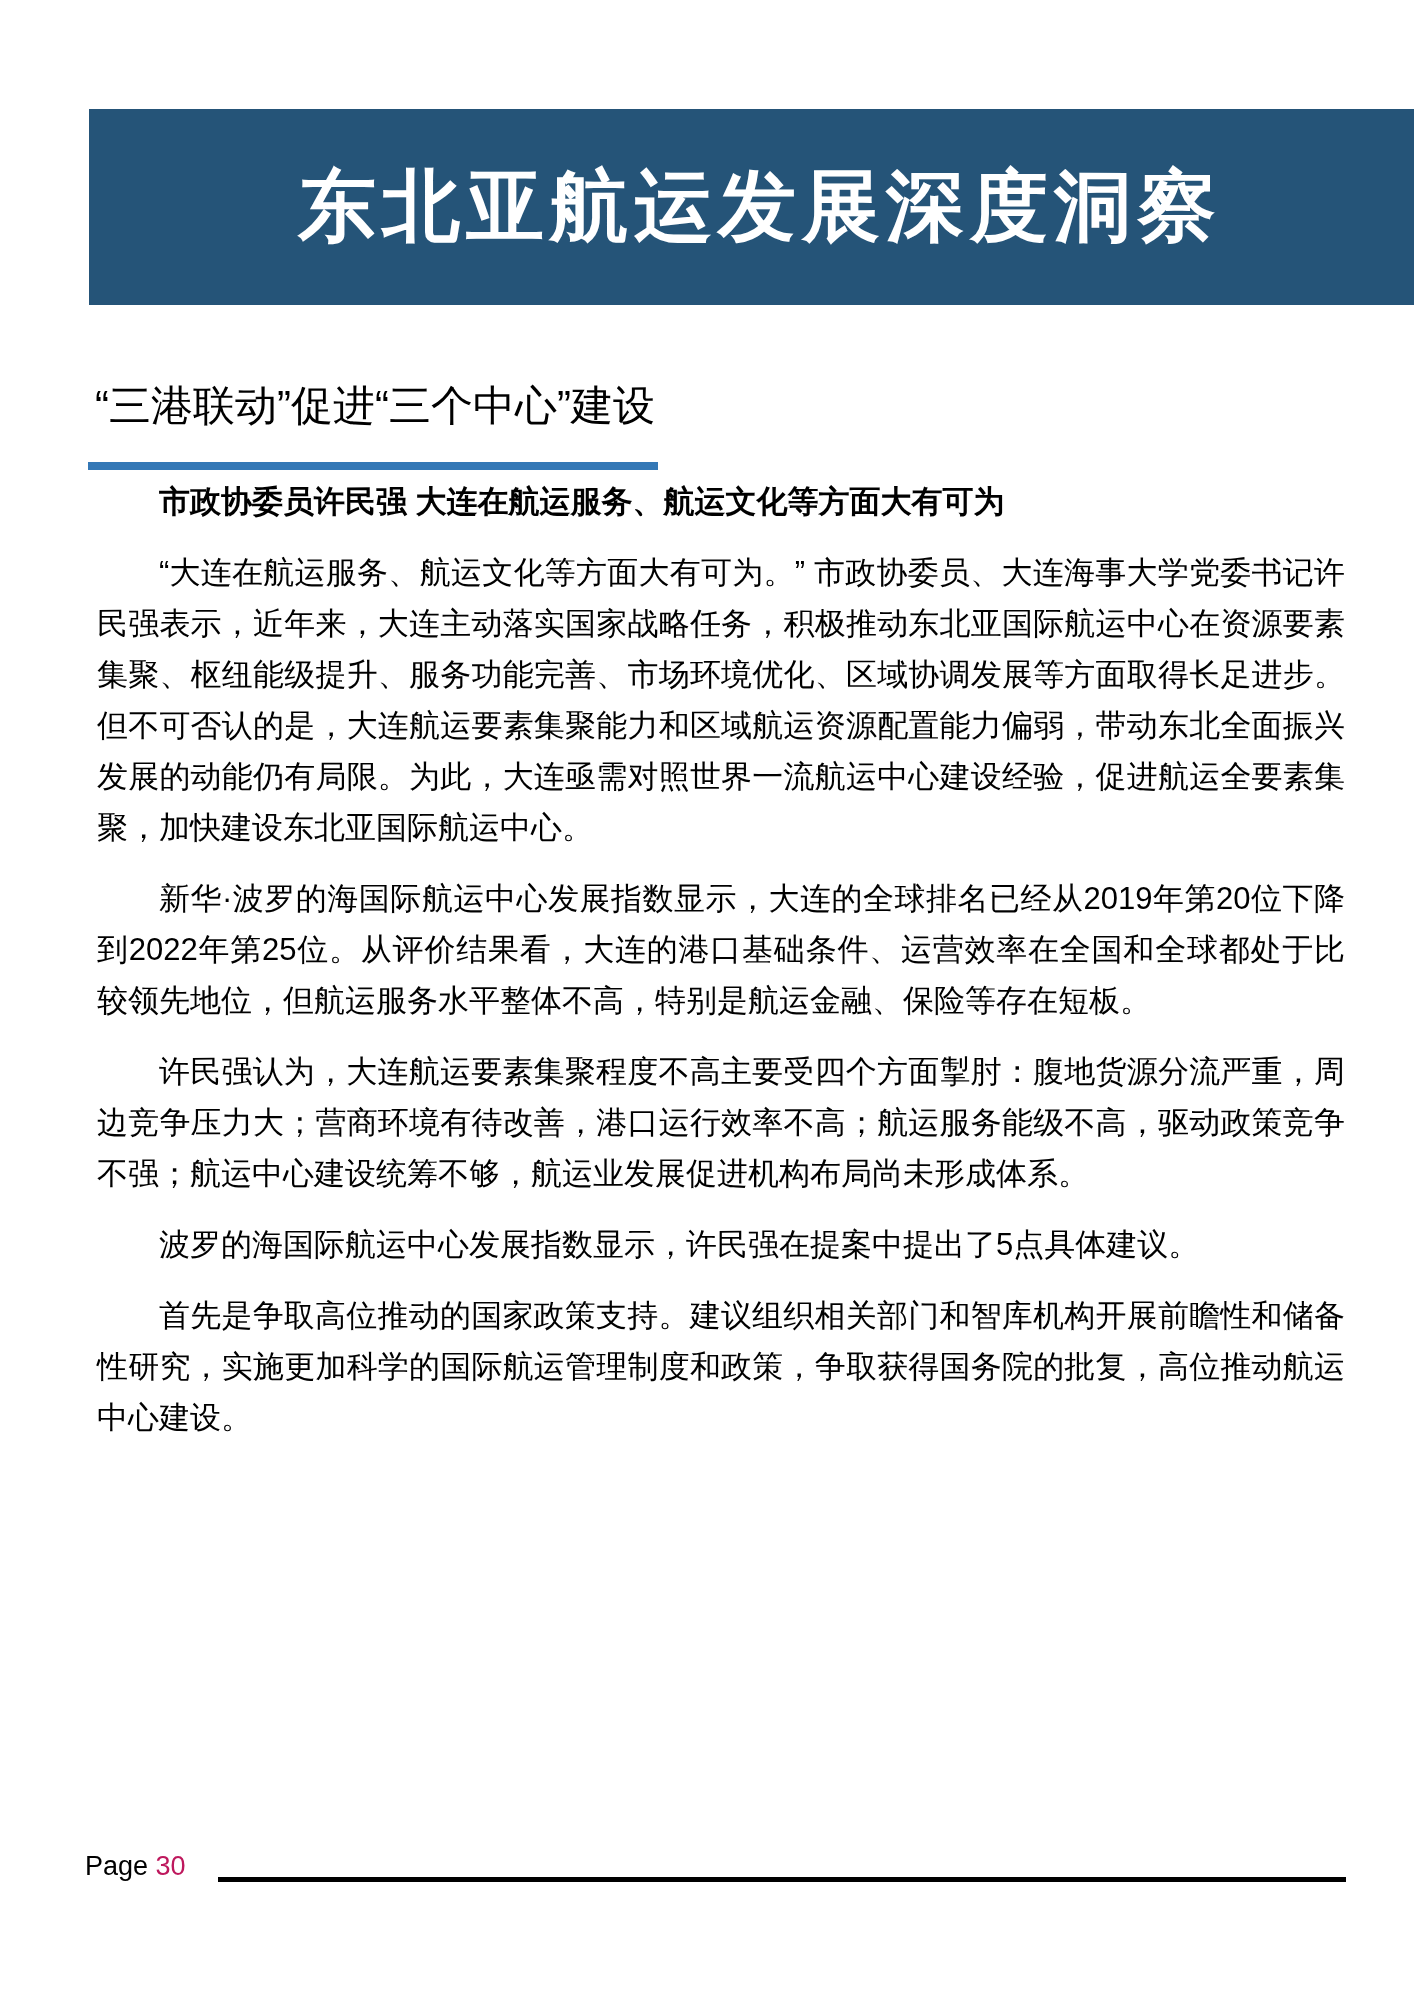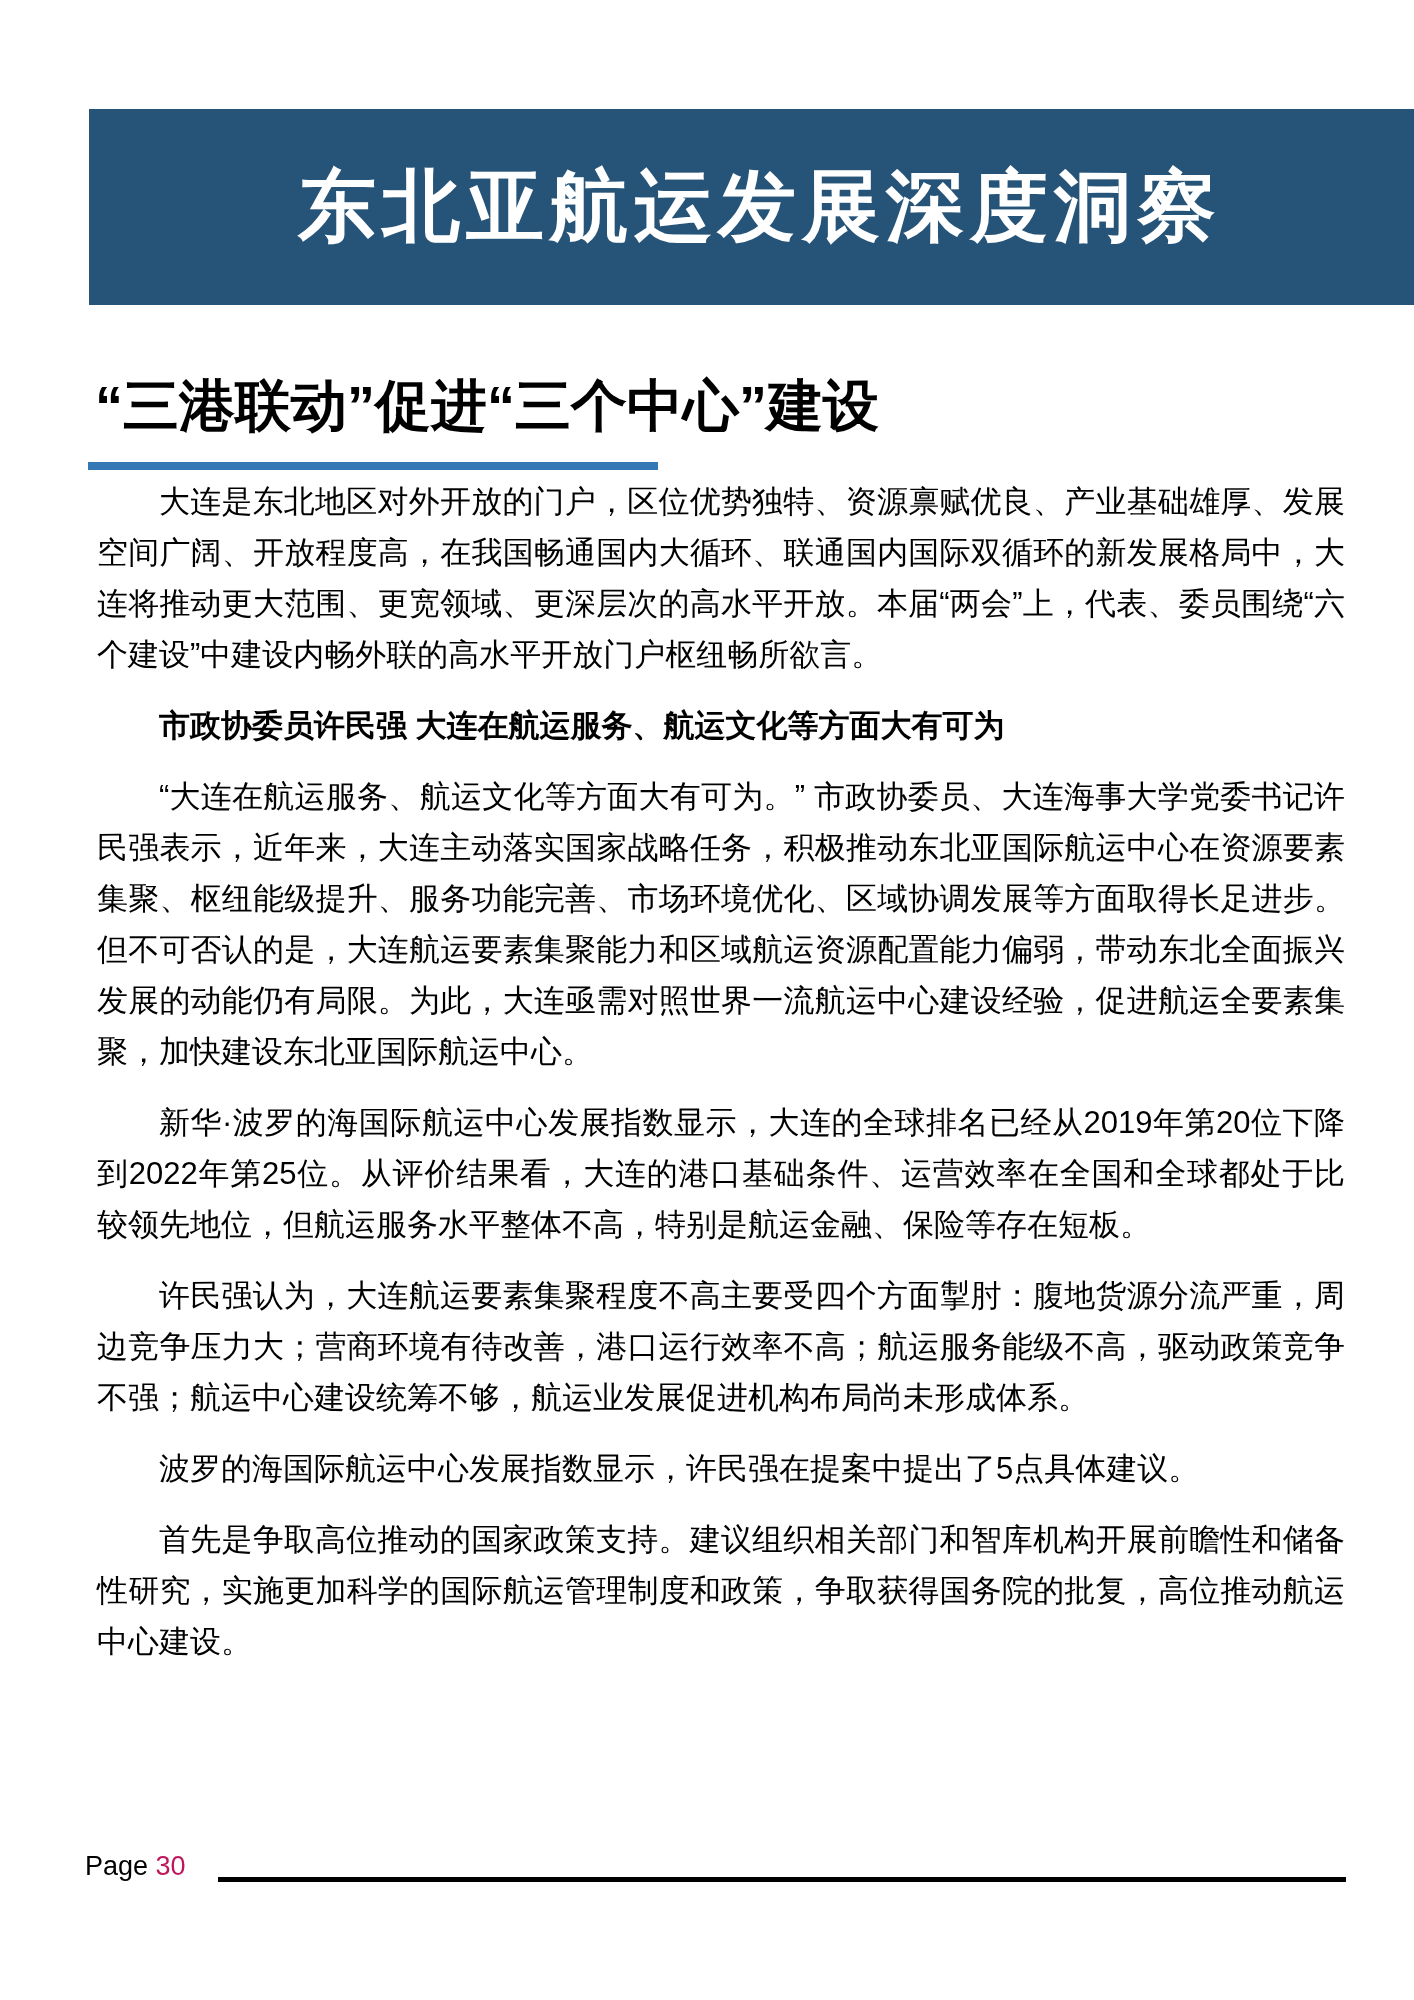--- a/index.html
+++ b/index.html
@@ -39,22 +39,22 @@
     letter-spacing: 6px;
     color: #ffffff;
     white-space: nowrap;
   }
   
   .section-heading {
     position: absolute;
     left: 95px;
     top: 374px;
     margin: 0;
-    font-size: 56px;
-    font-weight: 700;
+    font-size: 42px;
+    font-weight: 400;
     line-height: 64px;
     color: #000000;
     white-space: nowrap;
   }
   .heading-underline {
     position: absolute;
     left: 88px;
     top: 462px;
     width: 570px;
     height: 8px;
@@ -107,21 +107,20 @@
 <div class="page">
 
   <header class="banner">
     <h1>东北亚航运发展深度洞察</h1>
   </header>
 
   <h2 class="section-heading">“三港联动”促进“三个中心”建设</h2>
   <div class="heading-underline"></div>
 
   <section class="content">
-    <p class="para">大连是东北地区对外开放的门户，区位优势独特、资源禀赋优良、产业基础雄厚、发展空间广阔、开放程度高，在我国畅通国内大循环、联通国内国际双循环的新发展格局中，大连将推动更大范围、更宽领域、更深层次的高水平开放。本届“两会”上，代表、委员围绕“六个建设”中建设内畅外联的高水平开放门户枢纽畅所欲言。</p>
     <p class="subheading">市政协委员许民强 大连在航运服务、航运文化等方面大有可为</p>
     <p class="para">“大连在航运服务、航运文化等方面大有可为。” 市政协委员、大连海事大学党委书记许民强表示，近年来，大连主动落实国家战略任务，积极推动东北亚国际航运中心在资源要素集聚、枢纽能级提升、服务功能完善、市场环境优化、区域协调发展等方面取得长足进步。但不可否认的是，大连航运要素集聚能力和区域航运资源配置能力偏弱，带动东北全面振兴发展的动能仍有局限。为此，大连亟需对照世界一流航运中心建设经验，促进航运全要素集聚，加快建设东北亚国际航运中心。</p>
     <p class="para">新华·波罗的海国际航运中心发展指数显示，大连的全球排名已经从2019年第20位下降到2022年第25位。从评价结果看，大连的港口基础条件、运营效率在全国和全球都处于比较领先地位，但航运服务水平整体不高，特别是航运金融、保险等存在短板。</p>
     <p class="para">许民强认为，大连航运要素集聚程度不高主要受四个方面掣肘：腹地货源分流严重，周边竞争压力大；营商环境有待改善，港口运行效率不高；航运服务能级不高，驱动政策竞争不强；航运中心建设统筹不够，航运业发展促进机构布局尚未形成体系。</p>
     <p class="para">波罗的海国际航运中心发展指数显示，许民强在提案中提出了5点具体建议。</p>
     <p class="para">首先是争取高位推动的国家政策支持。建议组织相关部门和智库机构开展前瞻性和储备性研究，实施更加科学的国际航运管理制度和政策，争取获得国务院的批复，高位推动航运中心建设。</p>
   </section>
 
   <footer>
     <div class="footer-page">

